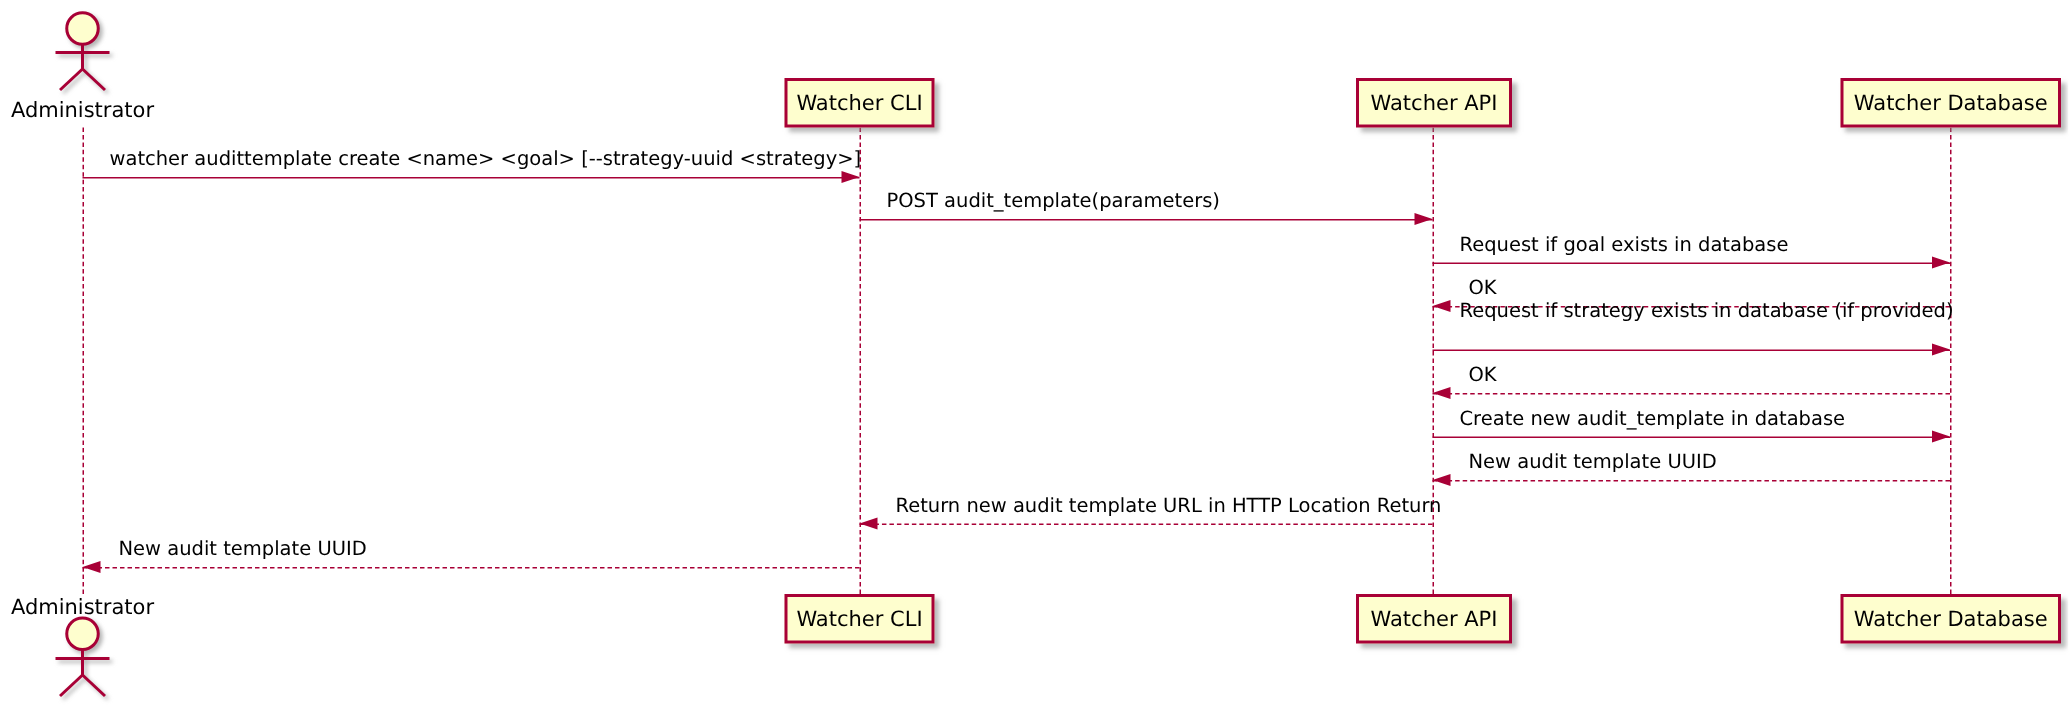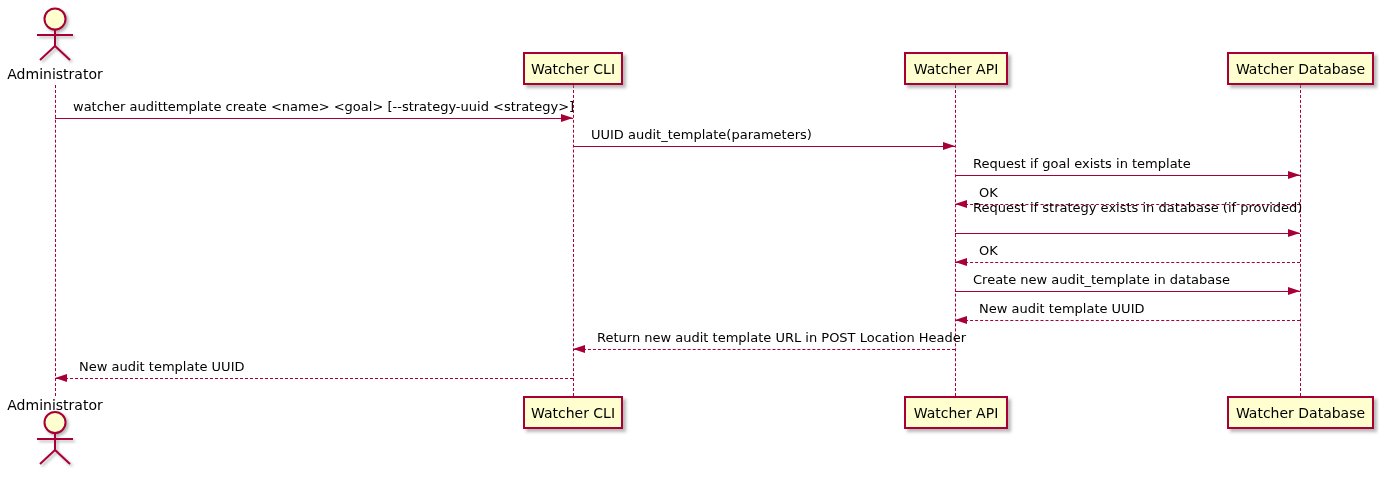--- a/index.html
+++ b/index.html
@@ -77,25 +77,25 @@
   <div class="actor-label" style="left:55px;top:66px;">Administrator</div>
 
   <div class="pbox" style="left:523px;top:52px;width:100px;">Watcher CLI</div>
   <div class="pbox" style="left:904px;top:52px;width:104px;">Watcher API</div>
   <div class="pbox" style="left:1227px;top:52px;width:147px;">Watcher Database</div>
 
   <div class="msg-label" style="left:61px;top:99px;">watcher audittemplate create &lt;name&gt; &lt;goal&gt; [--strategy-uuid &lt;strategy&gt;]</div>
   <div class="msg-line" style="left:55px;top:118px;width:518px;"></div>
   <div class="ah right" style="left:561px;top:114px;"></div>
 
-  <div class="msg-label" style="left:579px;top:127px;">UUID audit_template(parameters)</div>
+  <div class="msg-label" style="left:579px;top:127px;">POST audit_template(parameters)</div>
   <div class="msg-line" style="left:573px;top:146px;width:382px;"></div>
   <div class="ah right" style="left:943px;top:142px;"></div>
 
-  <div class="msg-label" style="left:961px;top:156px;">Request if goal exists in template</div>
+  <div class="msg-label" style="left:961px;top:156px;">Request if goal exists in database</div>
   <div class="msg-line" style="left:955px;top:175px;width:345px;"></div>
   <div class="ah right" style="left:1288px;top:171px;"></div>
 
   <div class="msg-label" style="left:967px;top:185px;">OK</div>
   <div class="msg-line dashed" style="left:955px;top:204px;width:345px;"></div>
   <div class="ah left" style="left:955px;top:200px;"></div>
 
   <div class="msg-label" style="left:961px;top:200px;">Request if strategy exists in database (if provided)</div>
   <div class="msg-line" style="left:955px;top:233px;width:345px;"></div>
   <div class="ah right" style="left:1288px;top:229px;"></div>
@@ -105,21 +105,21 @@
   <div class="ah left" style="left:955px;top:258px;"></div>
 
   <div class="msg-label" style="left:961px;top:272px;">Create new audit_template in database</div>
   <div class="msg-line" style="left:955px;top:291px;width:345px;"></div>
   <div class="ah right" style="left:1288px;top:287px;"></div>
 
   <div class="msg-label" style="left:967px;top:301px;">New audit template UUID</div>
   <div class="msg-line dashed" style="left:955px;top:320px;width:345px;"></div>
   <div class="ah left" style="left:955px;top:316px;"></div>
 
-  <div class="msg-label" style="left:585px;top:330px;">Return new audit template URL in POST Location Header</div>
+  <div class="msg-label" style="left:585px;top:330px;">Return new audit template URL in HTTP Location Return</div>
   <div class="msg-line dashed" style="left:573px;top:349px;width:382px;"></div>
   <div class="ah left" style="left:573px;top:345px;"></div>
 
   <div class="msg-label" style="left:67px;top:359px;">New audit template UUID</div>
   <div class="msg-line dashed" style="left:55px;top:378px;width:518px;"></div>
   <div class="ah left" style="left:55px;top:374px;"></div>
 
   <div class="actor-label" style="left:55px;top:397px;">Administrator</div>
   <svg class="actor-fig" style="left:25px;top:410px;" width="60" height="62" viewBox="0 0 60 62">
     <circle cx="30" cy="12.5" r="10.5" fill="#FEFECE" stroke="#A80036" stroke-width="2"></circle>

